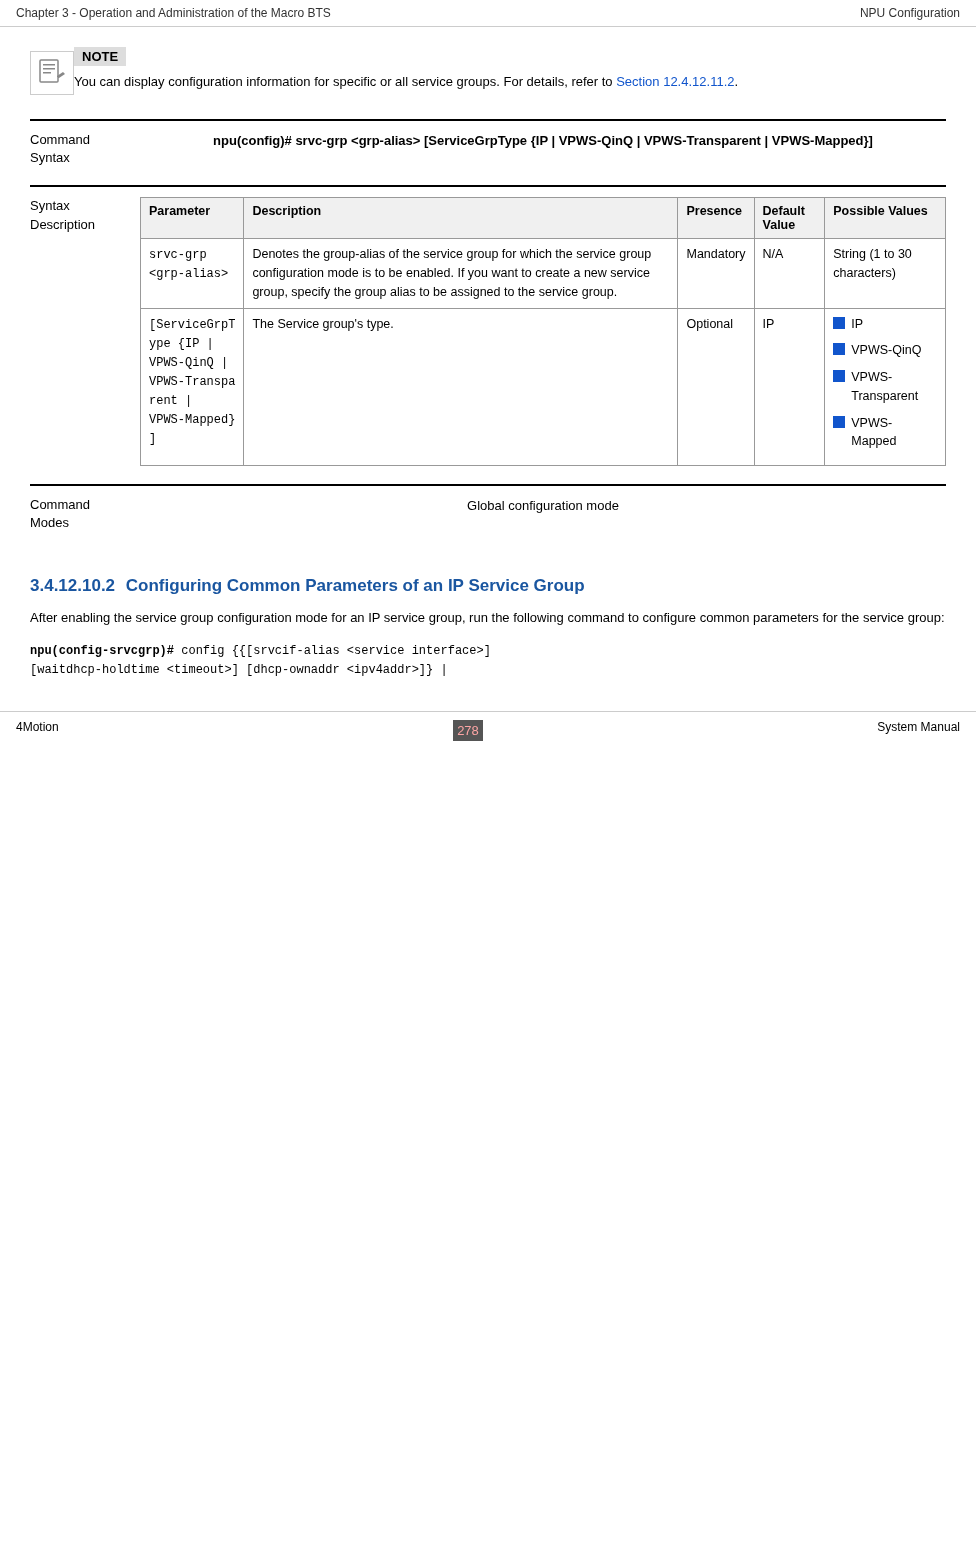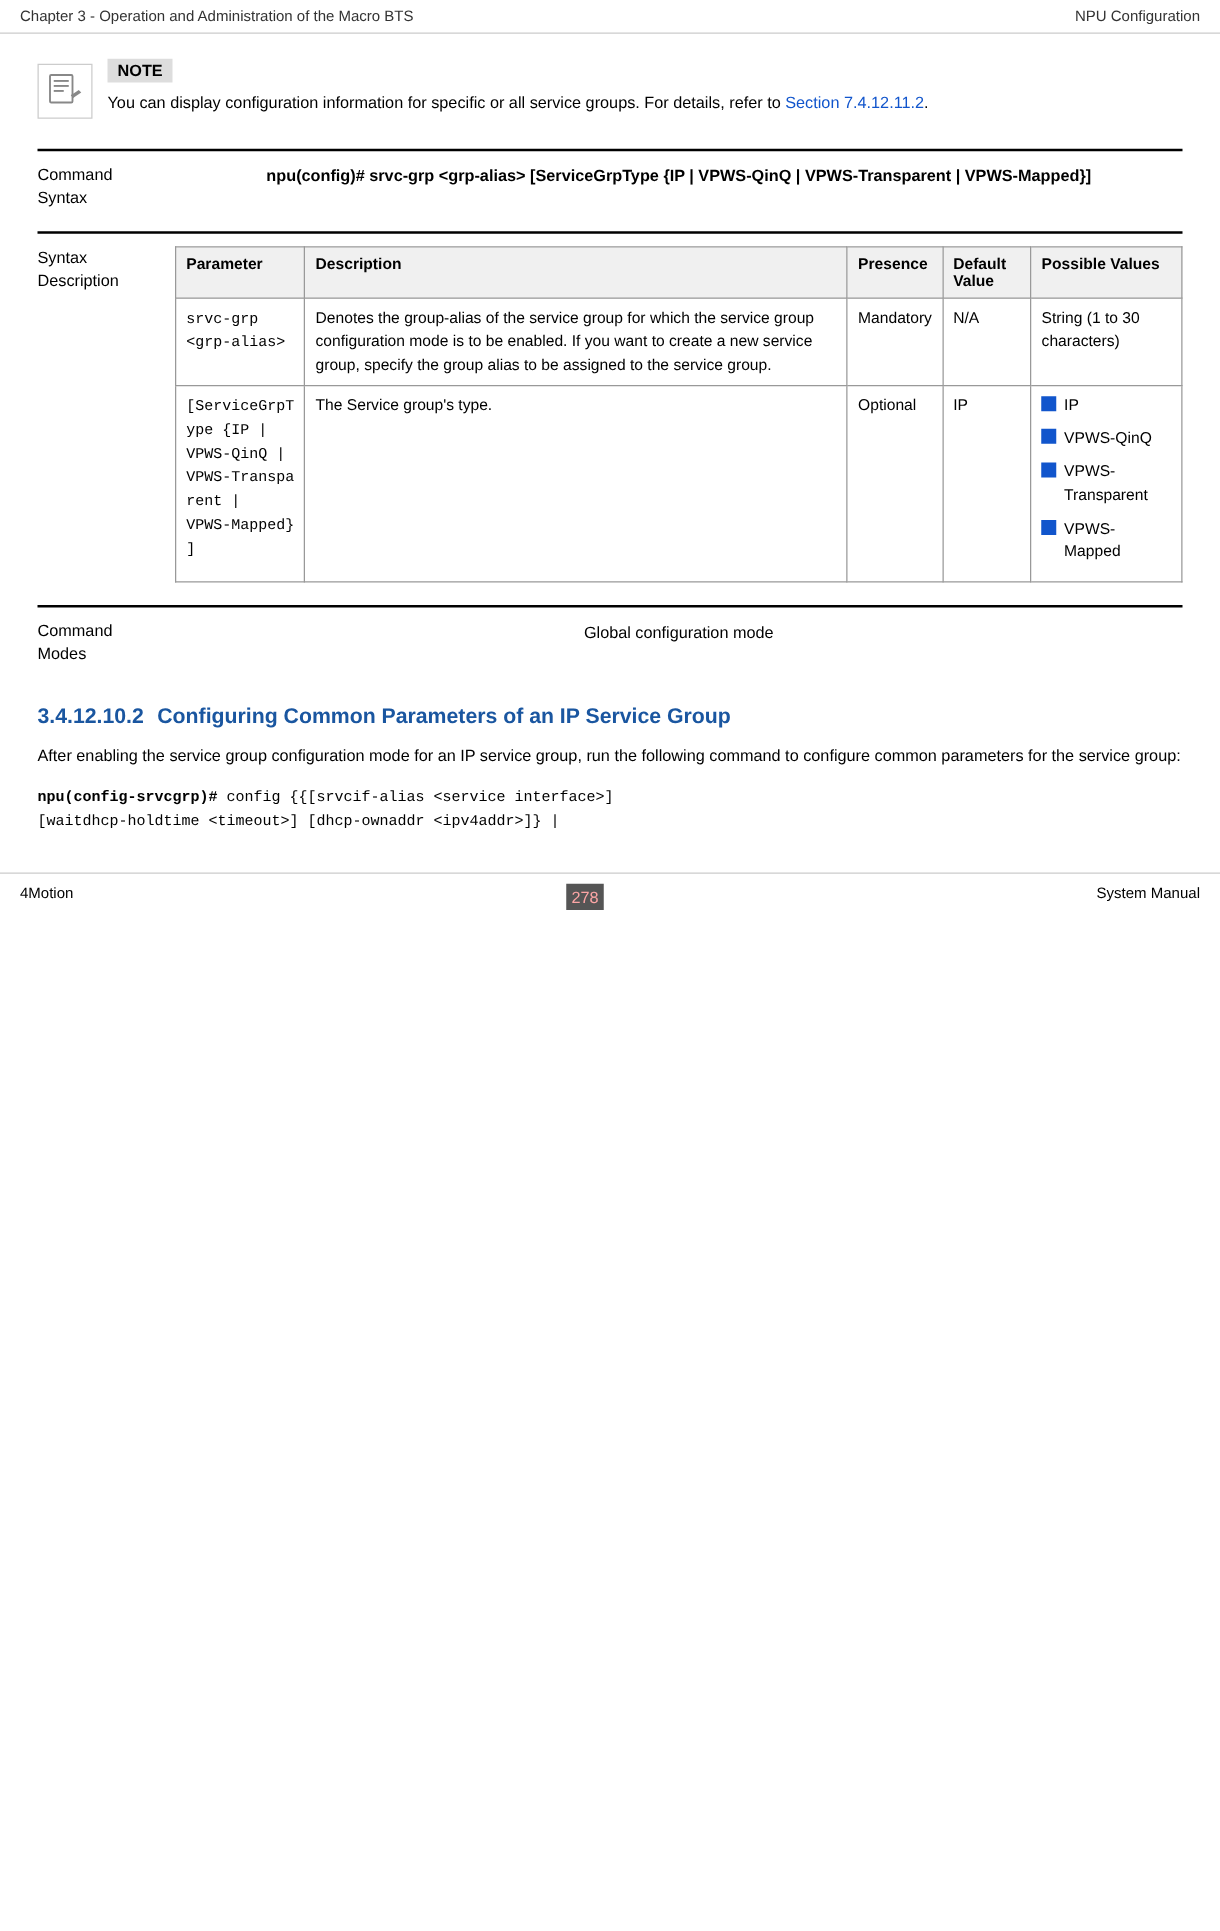--- a/index.html
+++ b/index.html
@@ -24,21 +24,20 @@
     }
 
     .page-content {
       padding: 20px 30px 30px 30px;
     }
 
     
     .note-box {
       display: flex;
       align-items: flex-start;
-      gap: 12px;
       margin-bottom: 24px;
     }
 
     .note-icon {
       width: 44px;
       height: 44px;
       border: 1px solid #ccc;
       display: flex;
       align-items: center;
       justify-content: center;
@@ -150,21 +149,21 @@
     .blue-square {
       width: 12px;
       height: 12px;
       background: #1155cc;
       flex-shrink: 0;
       margin-top: 2px;
     }
 
     
     .section-heading {
-      margin-top: 30px;
+      margin-top: 43px;
       margin-bottom: 12px;
     }
 
     .section-heading h2 {
       font-size: 17px;
       font-weight: bold;
       color: #1a56a0;
     }
 
     .section-heading h2 .section-num {
@@ -237,21 +236,21 @@
         <rect x="6" y="10" width="12" height="1.5" fill="#888"></rect>
         <rect x="6" y="14" width="8" height="1.5" fill="#888"></rect>
         <polygon points="20,18 26,14 28,16 22,20" fill="#888"></polygon>
         <line x1="20" y1="18" x2="22" y2="20" stroke="#888" stroke-width="1"></line>
       </svg>
     </div>
     <div class="note-content">
       <div class="note-label">NOTE</div>
       <div class="note-text">
         <span>You can display configuration information for specific or all service groups. For details, refer to</span>
-        <a class="note-link" href="#">Section 7.4.12.11.2</a>.
+        <a class="note-link" href="#">Section 12.4.12.11.2</a>.
       </div>
     </div>
   </div>
 
   <div class="spacer"></div>
 
   <div class="section-row">
     <div class="section-label">
       <span>Command</span><br>
       <span>Syntax</span>

